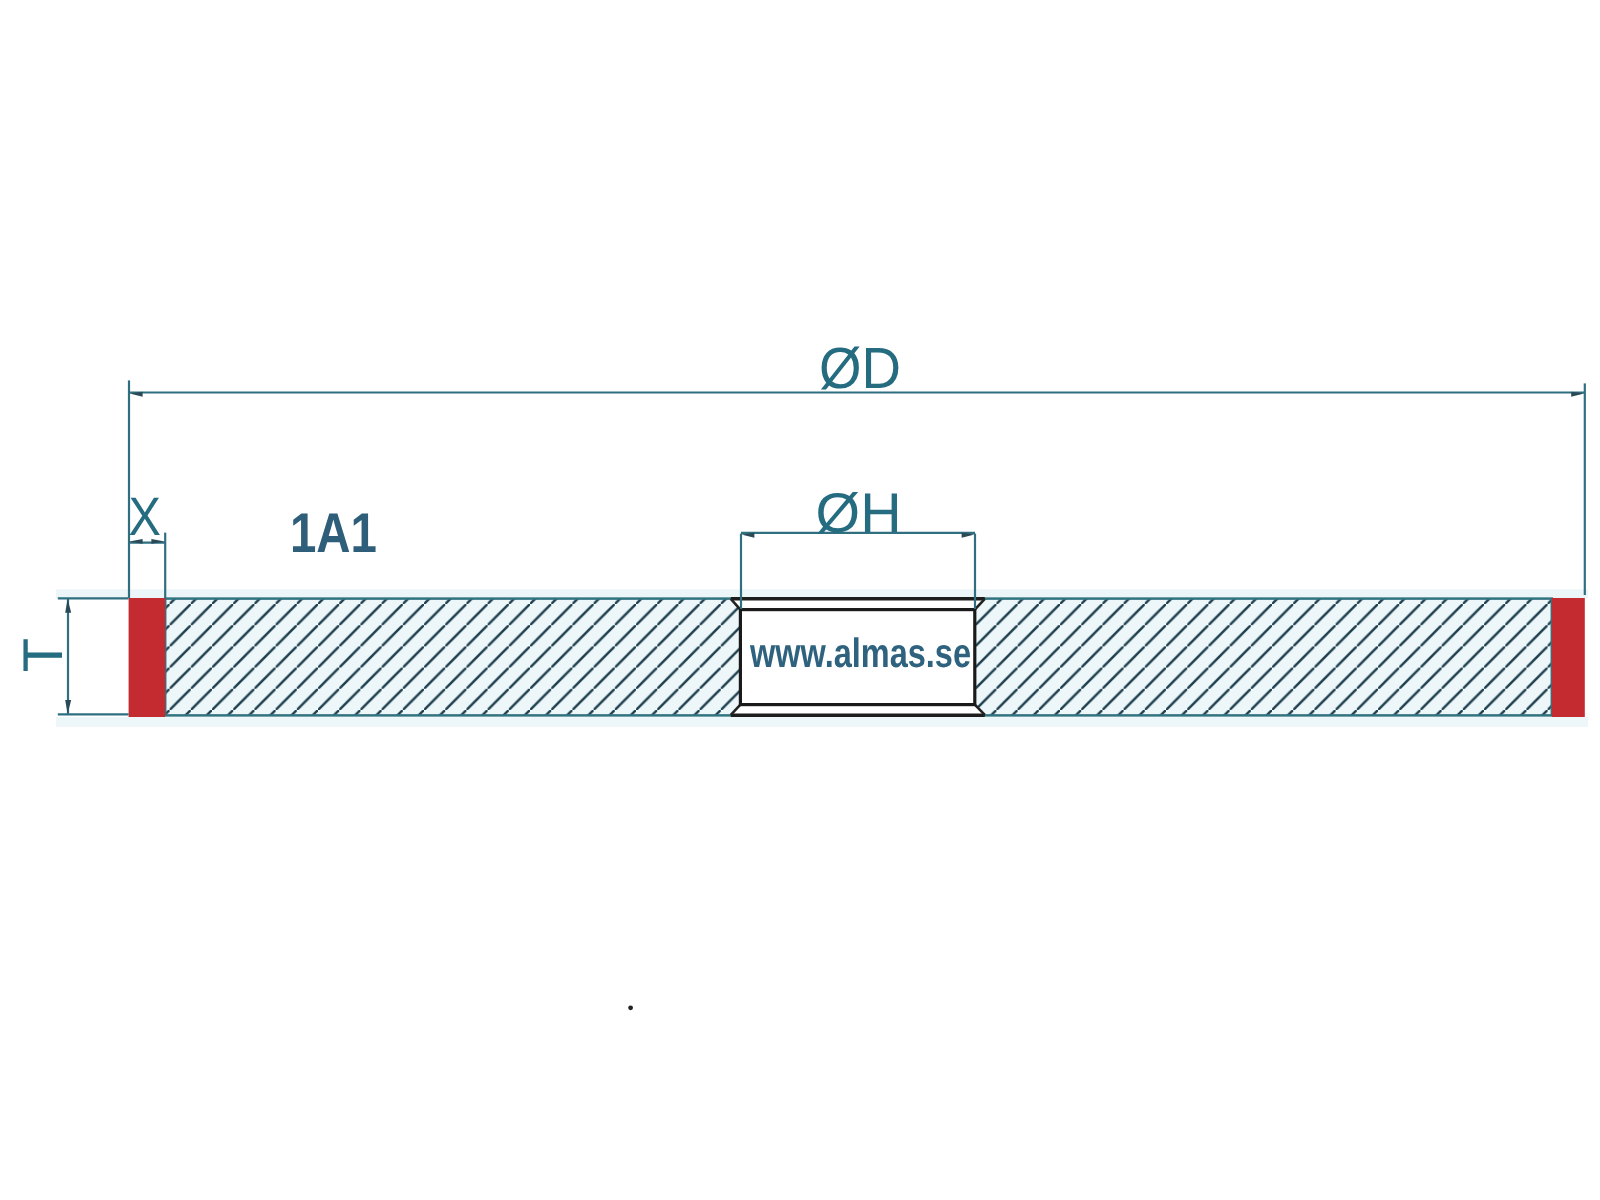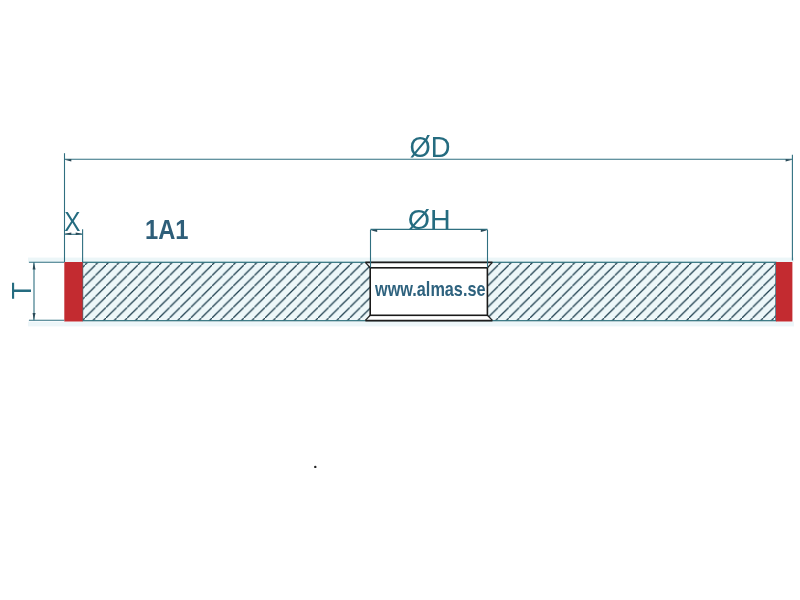--- a/index.html
+++ b/index.html
@@ -1,16 +1,16 @@
 <!DOCTYPE html>
 <html><head>
 <meta charset="utf-8">
 <style>
   html,body{margin:0;padding:0;background:#ffffff;}
-  #stage{position:relative;width:800px;height:512px;background:#ffffff;overflow:hidden;}
+  #stage{position:relative;width:800px;height:512px;background:#ffffff;overflow:hidden;margin-top:37px;}
   svg text{font-family:"Liberation Sans", sans-serif;}
 </style>
 </head>
 <body>
 <div id="stage">
 <svg width="800" height="600" viewBox="0 0 800 600" xmlns="http://www.w3.org/2000/svg">
   <defs>
     <pattern id="h" width="10.6" height="10.6" patternUnits="userSpaceOnUse">
       <rect width="10.7" height="10.7" fill="#EDF7F9"></rect>
       <path d="M-0.5,11.1 L11.1,-0.5" stroke="#1F404F" stroke-width="1.25" fill="none"></path>

